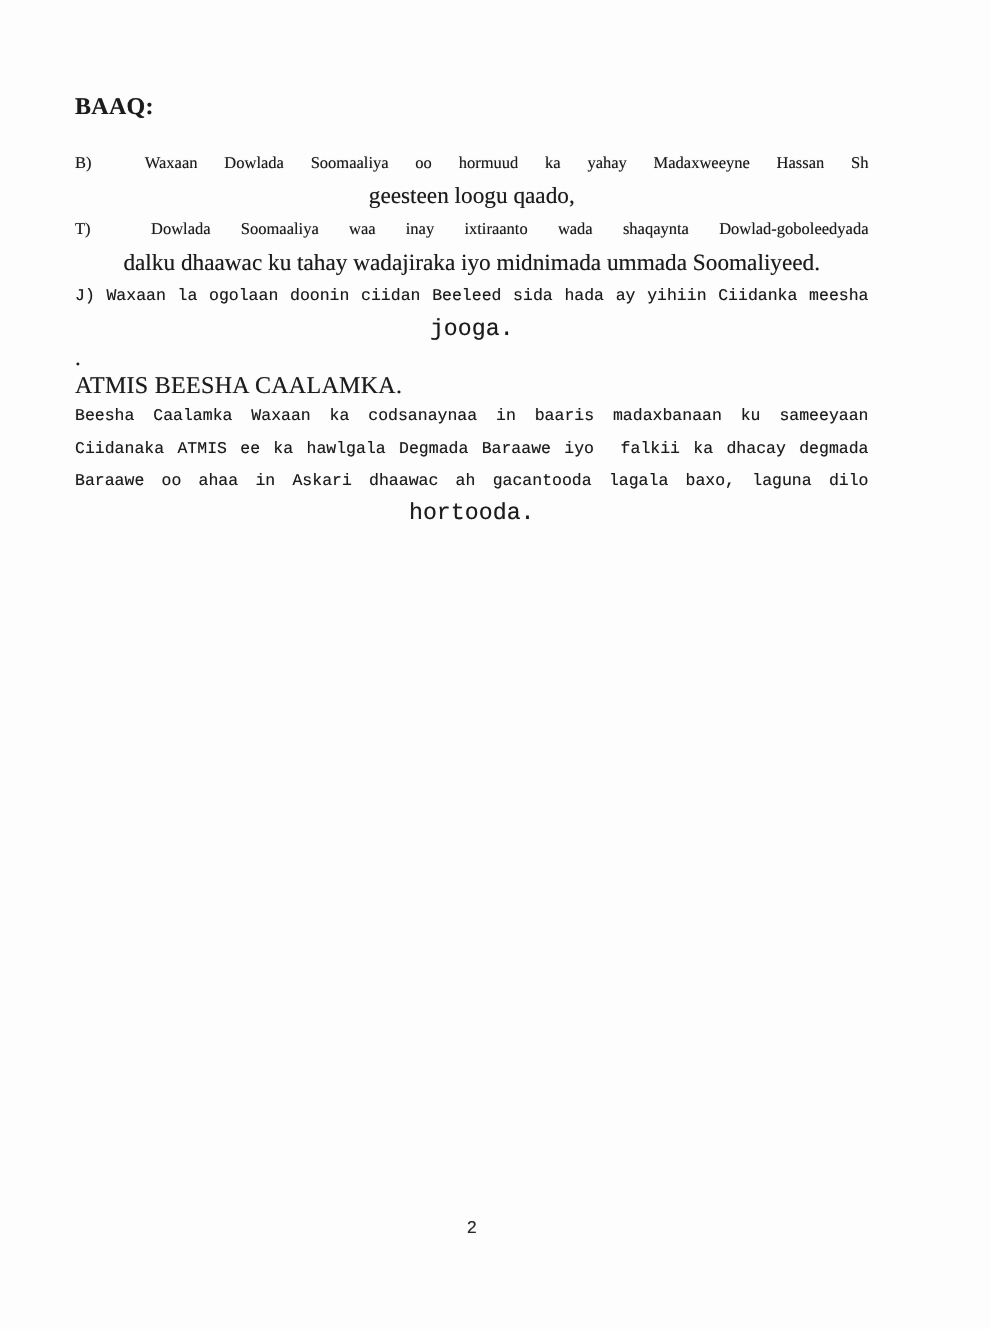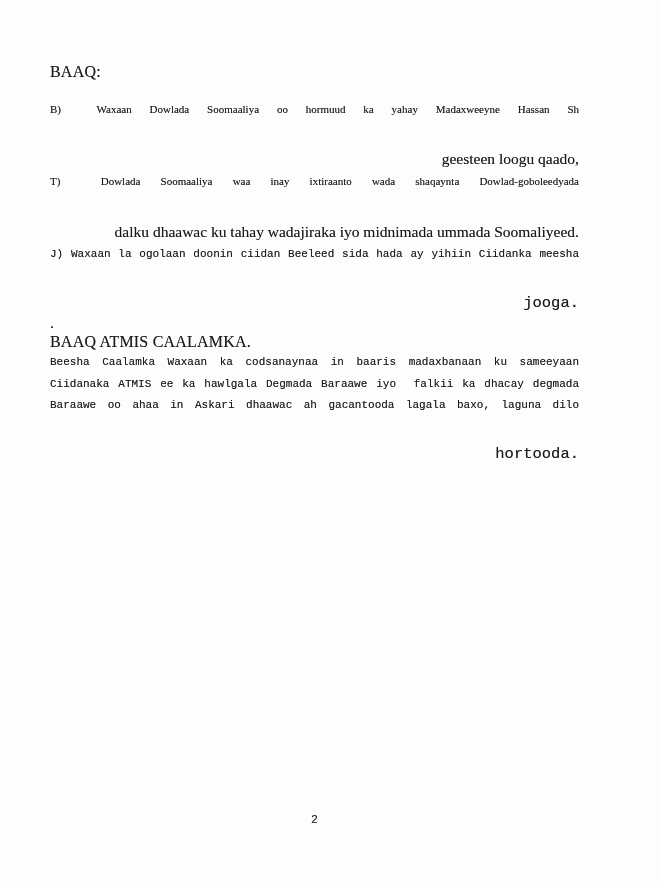--- a/index.html
+++ b/index.html
@@ -26,39 +26,39 @@
     position: absolute;
     left: 50px;
     top: 61px;
     width: 529px;
   }
   .doc-heading {
     font-size: 16px;
     line-height: 21.5px;
     margin: 0 0 16.5px 0;
     letter-spacing: 0.2px;
+    font-weight: bold;
   }
   .para {
     margin: 0 0 2px 0;
   }
   .para-tight {
     margin: 0;
     font-family: Liberation Mono, monospace;
   }
   .t-line {
     font-size: 11px;
     line-height: 21.2px;
     text-align: justify;
     text-align-last: justify;
   }
   .t-line-last {
     font-size: 15.5px;
     line-height: 21.2px;
-    text-align: right;
-    margin-top: 28px;
+    text-align: center;
   }
   .dot-line {
     font-size: 15.5px;
     line-height: 17px;
     text-align: left;
   }
   .section-title {
     font-size: 16px;
     line-height: 21.2px;
     margin: 0;
@@ -93,21 +93,21 @@
       <div class="t-line-last">dalku dhaawac ku tahay wadajiraka iyo midnimada ummada Soomaliyeed.</div>
     </div>
 
     <div class="para-tight">
       <div class="t-line">J) Waxaan la ogolaan doonin ciidan Beeleed sida hada ay yihiin Ciidanka meesha</div>
       <div class="t-line-last">jooga.</div>
     </div>
 
     <div class="dot-line">.</div>
 
-    <p class="section-title">BAAQ ATMIS CAALAMKA.</p>
+    <p class="section-title">ATMIS BEESHA CAALAMKA.</p>
 
     <div class="para-tight">
       <div class="t-line">Beesha Caalamka Waxaan ka codsanaynaa in baaris madaxbanaan ku sameeyaan</div>
       <div class="t-line">Ciidanaka ATMIS ee ka hawlgala Degmada Baraawe iyo&nbsp; falkii ka dhacay degmada</div>
       <div class="t-line">Baraawe oo ahaa in Askari dhaawac ah gacantooda lagala baxo, laguna dilo</div>
       <div class="t-line-last">hortooda.</div>
     </div>
 
   </div>
 

